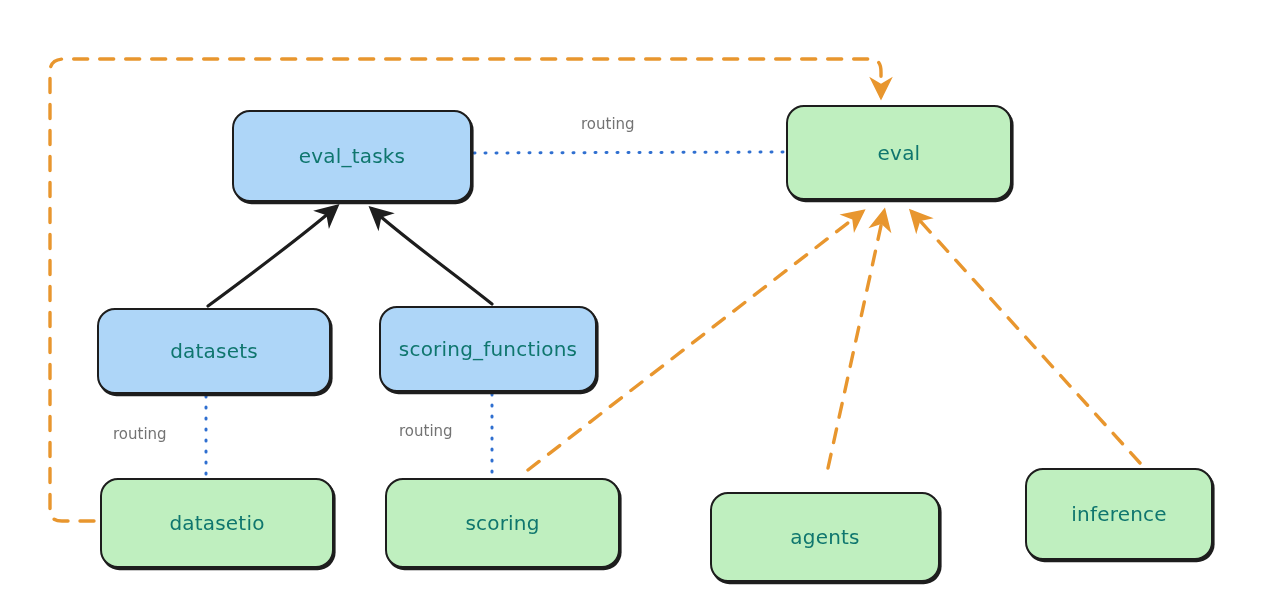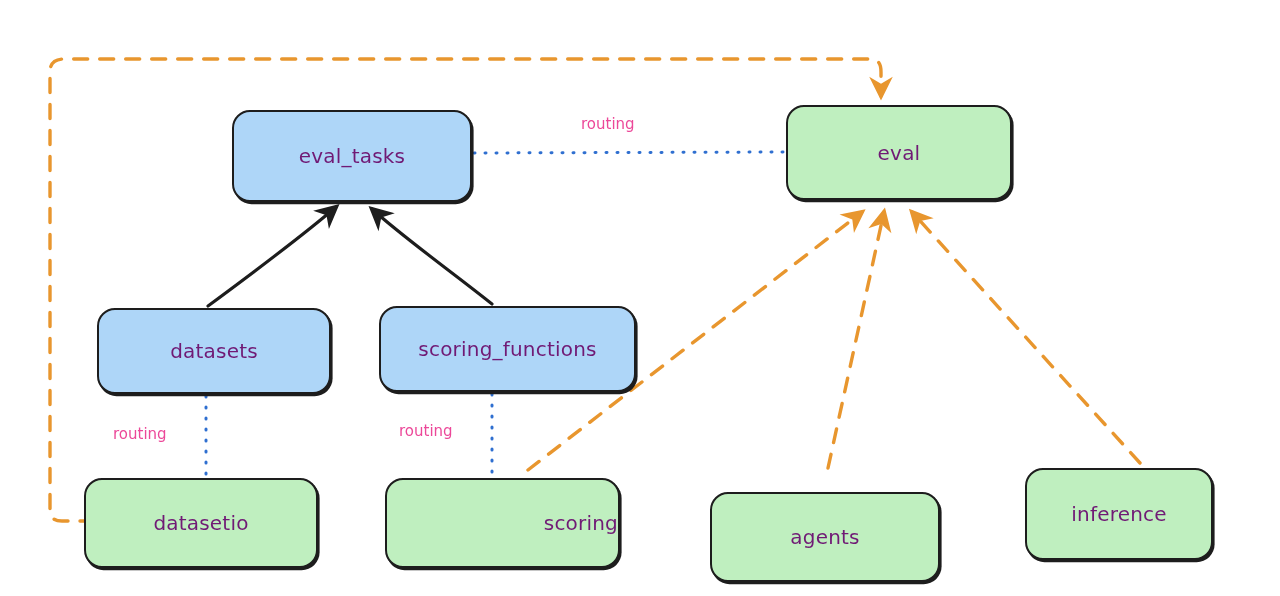--- a/index.html
+++ b/index.html
@@ -31,36 +31,36 @@
   .node {
     position: absolute;
     box-sizing: border-box;
     display: flex;
     align-items: center;
     justify-content: center;
     border: 2.6px solid #1d1d1d;
     border-radius: 18px;
     font-family: "DejaVu Sans", sans-serif;
     font-size: 20px;
-    color: #701a75;
+    color: #0f766e;
     letter-spacing: 0.2px;
     text-align: center;
     box-shadow: 1.6px 2.2px 0 0 #1d1d1d;
   }
   .node.blue  { background: #aed6f8; }
   .node.green { background: #bfefbf; }
   .node-label {
     pointer-events: none;
     white-space: nowrap;
   }
   .edge-label {
     position: absolute;
     font-family: "DejaVu Sans", sans-serif;
     font-size: 15px;
-    color: #ec4899;
+    color: #737373;
     white-space: nowrap;
     background: #ffffff;
     padding: 0 3px;
     text-align: right;
   }
 </style>
 </head>
 <body>
 
 <div id="diagram-root">
@@ -99,29 +99,29 @@
   </div>
 
   <div class="node green" style="left:786px; top:105px; width:226px; height:95px;text-align:right;">
     <span class="node-label">eval</span>
   </div>
 
   <div class="node blue" style="left:97px; top:308px; width:234px; height:86px;text-align:center;">
     <span class="node-label">datasets</span>
   </div>
 
-  <div class="node blue" style="left:379px; top:306px; width:257px; height:86px;">
+  <div class="node blue" style="left:379px; top:306px; width:218px; height:86px;">
     <span class="node-label">scoring_functions</span>
   </div>
 
-  <div class="node green" style="left:84px; top:478px; width:234px; height:90px;">
+  <div class="node green" style="left:100px; top:478px; width:234px; height:90px;">
     <span class="node-label">datasetio</span>
   </div>
 
-  <div class="node green" style="left:385px; top:478px; width:235px; height:90px;justify-content:flex-end;">
+  <div class="node green" style="left:385px; top:478px; width:235px; height:90px;">
     <span class="node-label">scoring</span>
   </div>
 
   <div class="node green" style="left:710px; top:472px; width:230px; height:90px;margin-top:20px;">
     <span class="node-label">agents</span>
   </div>
 
   <div class="node green" style="left:1025px; top:468px; width:188px; height:92px;">
     <span class="node-label">inference</span>
   </div>

